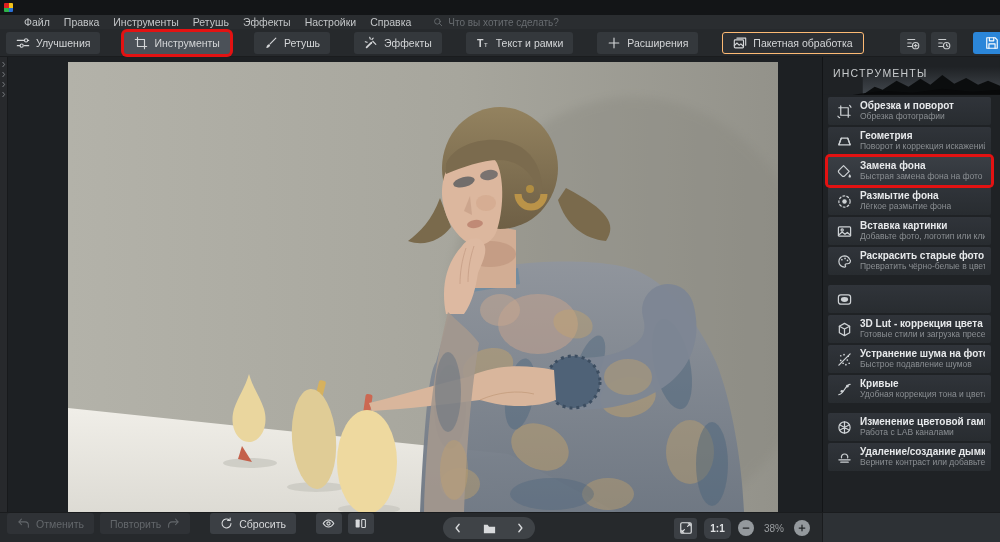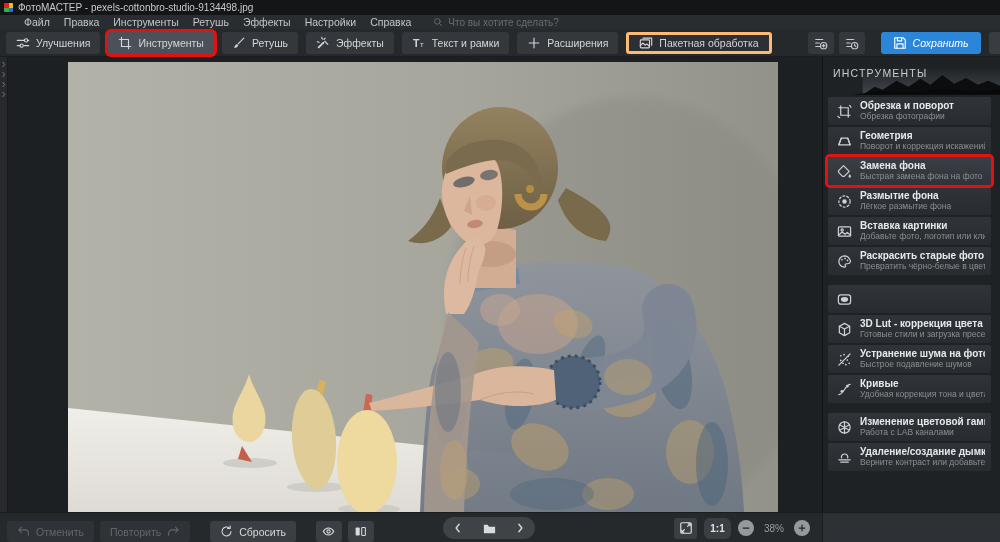--- a/index.html
+++ b/index.html
@@ -17,21 +17,21 @@
   .menubar { height:14px; background:#2a2d30; display:flex; align-items:center; padding-left:24px; gap:14px; }
   .menu-item { font-size:10.5px; color:#c3c6c8; cursor:default; }
   .menusearch { display:flex; align-items:flex-start; gap:5px; margin-left:8px; color:#6d7175; }
   .menusearch .icn svg{ width:10px; height:10px; }
   .menusearch .ph { font-size:10px; color:#686c70; }
 
   
   .toolbar { height:28px; background:#26292c; display:flex; align-items:center; padding:0 8px 0 6px; gap:8px; border-bottom:1px solid #1a1c1e; }
   .tab { height:22px; display:flex; align-items:center; gap:6px; padding:0 10px; background:#34383c; border:none; border-radius:3px; color:#d4d6d8; font-size:10.5px; font-family:inherit; cursor:pointer; white-space:nowrap; }
   .tab.active { background:#4b5158; }
-  .tab.boxed { background:#2c2f33; border:3px solid #fdba74; }
+  .tab.boxed { background:#2c2f33; border:1px solid #fdba74; }
   .tab.annotated { box-shadow:0 0 0 3px var(--ann-red,#e31212); position:relative; z-index:3; }
   .icn { display:inline-flex; }
   .icn svg { width:14px; height:14px; }
   .xbtn { width:26px; height:22px; background:#34383c; border:none; border-radius:3px; color:#c9ccce; display:flex; align-items:center; justify-content:center; cursor:pointer; }
   .xbtn:first-of-type { margin-left:14px; }
   .spacer { flex:1; }
   .save-btn { height:22px; display:flex; align-items:center; gap:6px; padding:0 12px; background:var(--accent,#2b86d9); color:#fff; border:none; border-radius:3px; font-size:10.5px; font-family:inherit; cursor:pointer;font-style:italic; }
   .print-btn { height:22px; display:flex; align-items:center; gap:6px; padding:0 11px; background:#393d41; color:#e2e4e6; border:none; border-radius:3px; font-size:10.5px; font-family:inherit; cursor:pointer; }
 
   
@@ -51,21 +51,21 @@
   .tool-item { display:flex; align-items:center; gap:8px; height:28px; padding:0 6px 0 9px; margin-bottom:2px; background:linear-gradient(#30343a,#282c30); border-radius:2px; cursor:pointer; }
   .tool-item.group-gap { margin-bottom:10px; }
   .tool-item.annotated { box-shadow:0 0 0 3px var(--ann-red,#e31212); background:linear-gradient(#3a3f45,#30343a); position:relative; z-index:3; }
   .tool-item .icn { color:#ced2d5; flex:none; }
   .tool-item .icn svg{ width:15px; height:15px; }
   .tool-txt { display:flex; flex-direction:column; justify-content:center; line-height:1.15; overflow:hidden; }
   .tool-title { font-size:10px; font-weight:bold; color:#e7e9eb; white-space:nowrap; }
   .tool-sub { font-size:8.5px; color:#8b8f93; white-space:nowrap; }
 
   
-  .bottombar { position:relative; height:30px; background:#26292c; border-top:1px solid #1a1c1e; display:flex; align-items:flex-end; padding-left:7px; gap:6px; }
+  .bottombar { position:relative; height:30px; background:#26292c; border-top:1px solid #1a1c1e; display:flex; align-items:flex-start; padding-left:7px; gap:6px; }
   .bbtn { height:21px; display:flex; align-items:center; gap:6px; padding:0 10px; border:none; border-radius:3px; font-size:10.5px; font-family:inherit; cursor:pointer; background:#3b3f44; color:#d8dadc; }
   .bbtn.disabled { background:#2f3236; color:#63676b; cursor:default; }
   .bbtn .icn svg{ width:13px; height:13px; }
   .bbtn.sq { width:26px; padding:0; justify-content:center; }
   .gap { width:8px; }
   .nav-pill { position:absolute; left:443px; top:4px; width:92px; height:22px; background:#3f4347; border-radius:11px; display:flex; align-items:center; justify-content:space-between; padding:0 9px; }
   .nav-pill .icn { color:#d8dadc; cursor:pointer; }
   .nav-pill .icn svg{ width:12px; height:12px; }
   .nav-pill .folder svg{ width:15px; height:15px; }
   .zoom-group { position:absolute; right:190px; top:4px; height:22px; display:flex; align-items:center; gap:7px; }
@@ -80,21 +80,20 @@
 </head>
 <body style="--accent: #2b86d9; --ann-red: #e31212;">
 
 <div class="titlebar">
   <span class="app-icon">
       <i></i>
       <i></i>
       <i></i>
       <i></i>
     </span>
-  <span class="ttl">ФотоМАСТЕР - pexels-cottonbro-studio-9134498.jpg</span>
 </div>
 
 <div class="menubar">
   <span id="menu-items" style="display:flex;gap:14px;">
       <span class="menu-item">Файл</span>
       <span class="menu-item">Правка</span>
       <span class="menu-item">Инструменты</span>
       <span class="menu-item">Ретушь</span>
       <span class="menu-item">Эффекты</span>
       <span class="menu-item">Настройки</span>
@@ -105,21 +104,21 @@
         <svg viewBox="0 0 16 16" fill="none" stroke="currentColor" stroke-width="1.3" stroke-linecap="round" stroke-linejoin="round">
           <circle cx="7" cy="7" r="4.5"></circle>
           <path d="M10.5 10.5L14 14"></path>
         </svg>
       </span>
     <span class="ph">Что вы хотите сделать?</span>
   </span>
 </div>
 
 <div class="toolbar">
-  <span id="toolbar-tabs" style="display:flex;gap:8px;align-items:center;">
+  <span id="toolbar-tabs" style="display:flex;gap:24px;align-items:center;">
       <button class="tab">
         <span class="icn">
           <svg viewBox="0 0 16 16" fill="none" stroke="currentColor" stroke-width="1.3" stroke-linecap="round" stroke-linejoin="round">
             <path d="M1.5 5h8M13.5 5h1M1.5 11h3M9.5 11h5"></path>
             <circle cx="11.5" cy="5" r="1.8"></circle>
             <circle cx="6.5" cy="11" r="1.8"></circle>
           </svg>
         </span>
         <span>Улучшения</span>
       </button>

